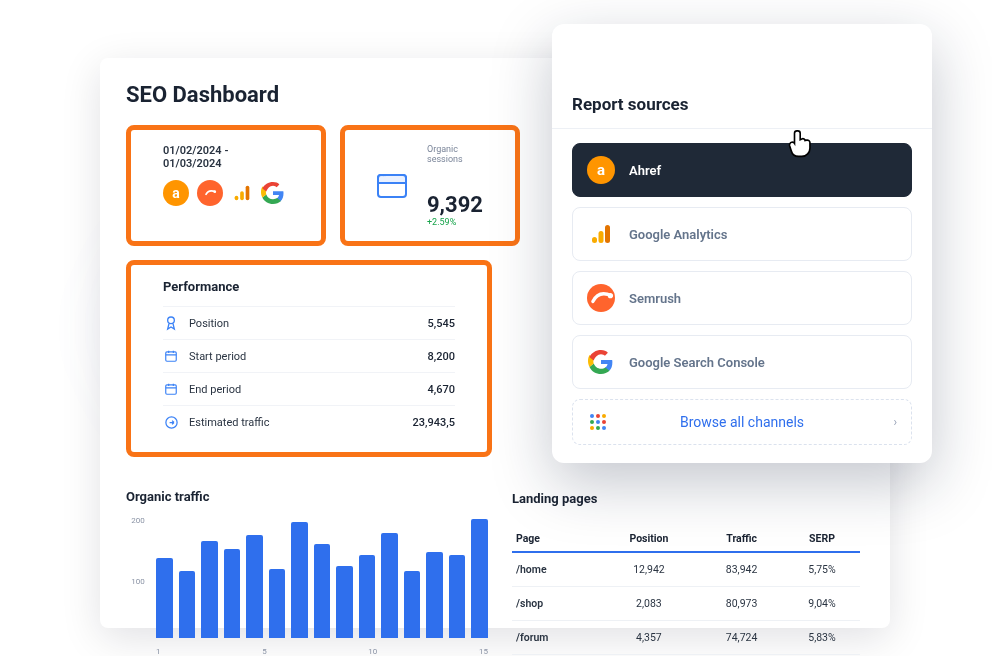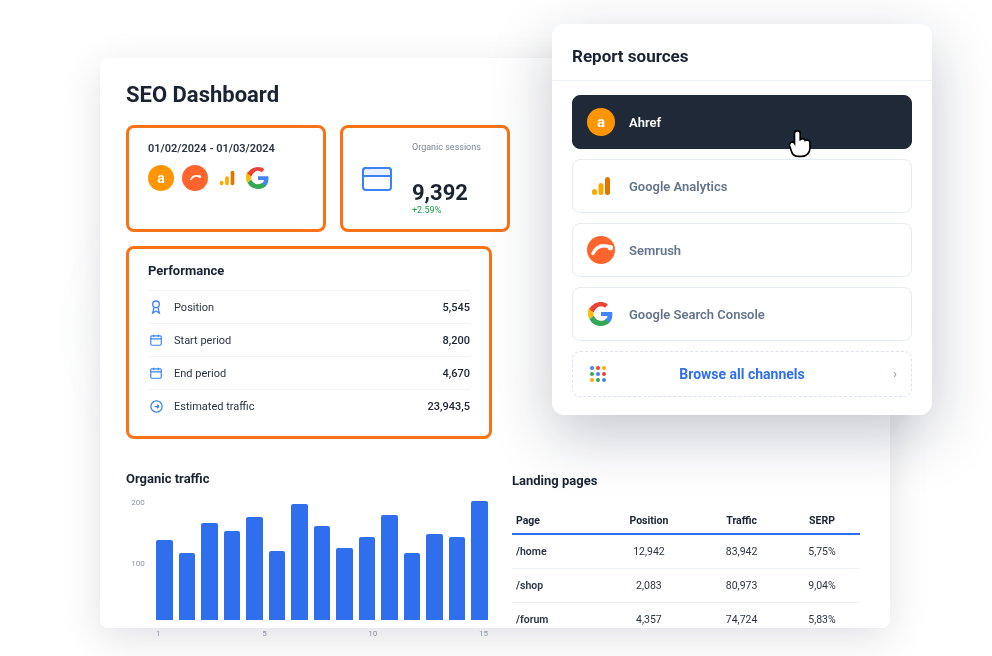--- a/index.html
+++ b/index.html
@@ -5,21 +5,21 @@
   * { box-sizing: border-box; margin: 0; padding: 0; font-family: -apple-system, BlinkMacSystemFont, "Segoe UI", Roboto, Arial, sans-serif; }
   body { width: 992px; height: 656px; background: #fff; position: relative; overflow: hidden; }
   .bg-glow { position: absolute; inset: 0; background: radial-gradient(ellipse 60% 50% at 50% 50%, rgba(100,130,255,0.35), rgba(100,130,255,0) 70%); filter: blur(25px); }
   .dashboard {
     position: absolute; top: 58px; left: 100px; width: 790px; height: 570px;
     background: #fff; border-radius: 8px; box-shadow: 0 10px 40px rgba(0,0,30,0.12);
     padding: 24px 26px;
   }
   .dash-title { font-size: 22px; font-weight: 700; color: #1a2332; margin-bottom: 18px; }
   .row { display: flex; gap: 14px; }
-  .card { background: #fff; border: 3px solid #f97316; border-radius: 8px; padding: 14px 19px; }
+  .card { background: #fff; border: 5px solid #f97316; border-radius: 8px; padding: 14px 32px; }
   .date-card { flex: 0 0 200px; }
   .date-range { font-size: 11px; font-weight: 600; color: #2a3442; margin-bottom: 10px; }
   .icon-row { display: flex; gap: 8px; align-items: center; }
   .ic { width: 26px; height: 26px; border-radius: 50%; display: inline-flex; align-items: center; justify-content: center; font-size: 14px; font-weight: 700; }
   .ic-ahref { background: #ff9500; color: #fff; }
   .ic-semrush { background: #ff642d; color: #fff; }
   .ic-ga { width: 22px; height: 22px; }
   .ic-gsc { width: 24px; height: 24px; }
   .sessions-card { flex: 0 0 170px; display: flex; gap: 20px; align-items: center; }
   .browser-ic { width: 30px; height: 24px; border: 2px solid #3b82f6; border-radius: 4px; position: relative; flex-shrink:0; }
@@ -48,26 +48,26 @@
   .tbl th { text-align:left; font-weight:700; color:#1a2332; padding:6px 4px; border-bottom:2px solid #2f6fed; }
   .tbl th:nth-child(n+2){ text-align:center;}
   .tbl td { padding:10px 4px; border-bottom:1px solid #eef1f5; color:#2a3442; }
   .tbl td:first-child { font-weight:600; }
   .tbl td:nth-child(n+2){ text-align:center;}
   
   .popover {
     position:absolute; top:24px; left:552px; width:380px; background:#fff; border-radius:12px;
     box-shadow: 0 20px 60px rgba(20,30,60,0.25); padding:22px 20px 18px;
   }
-  .pop-title { font-size:17px; font-weight:700; color:#1a2332; margin-bottom:14px; }
+  .pop-title { font-size:17px; font-weight:700; color:#1a2332; margin-bottom:14px;margin-top:48px; }
   .pop-hr { height:1px; background:#edf0f5; margin:0 -20px 14px; }
   .src { display:flex; align-items:center; gap:14px; padding:12px 14px; border-radius:8px; border:1px solid #e7ebf2; margin-bottom:10px; font-size:13px; color:#64748b; font-weight:600; cursor:pointer; }
   .src.sel { background:#1f2937; border-color:#1f2937; color:#fff; }
   .src-ic { width:28px; height:28px; border-radius:50%; display:inline-flex; align-items:center; justify-content:center; font-weight:700; font-size:15px; flex-shrink:0; }
-  .browse { display:flex; align-items:center; justify-content:center; gap:8px; padding:14px; border:1px dashed #dbe2ee; border-radius:8px; color:#2f6fed; font-weight:700; font-size:14px; position:relative; cursor:pointer; }
+  .browse { display:flex; align-items:center; justify-content:center; gap:8px; padding:14px; border:1px dashed #dbe2ee; border-radius:8px; color:#2f6fed; font-weight:400; font-size:14px; position:relative; cursor:pointer; }
   .browse .dots { position:absolute; left:16px; width:18px; height:18px; }
   .chev { position:absolute; right:14px; color:#9aa4b8; font-size:12px; }
   .cursor { position:absolute; top:128px; left:788px; width:26px; height:30px; pointer-events:none; }
 </style>
 </head>
 <body>
 
 <div class="bg-glow"></div>
 
 <div class="dashboard">

